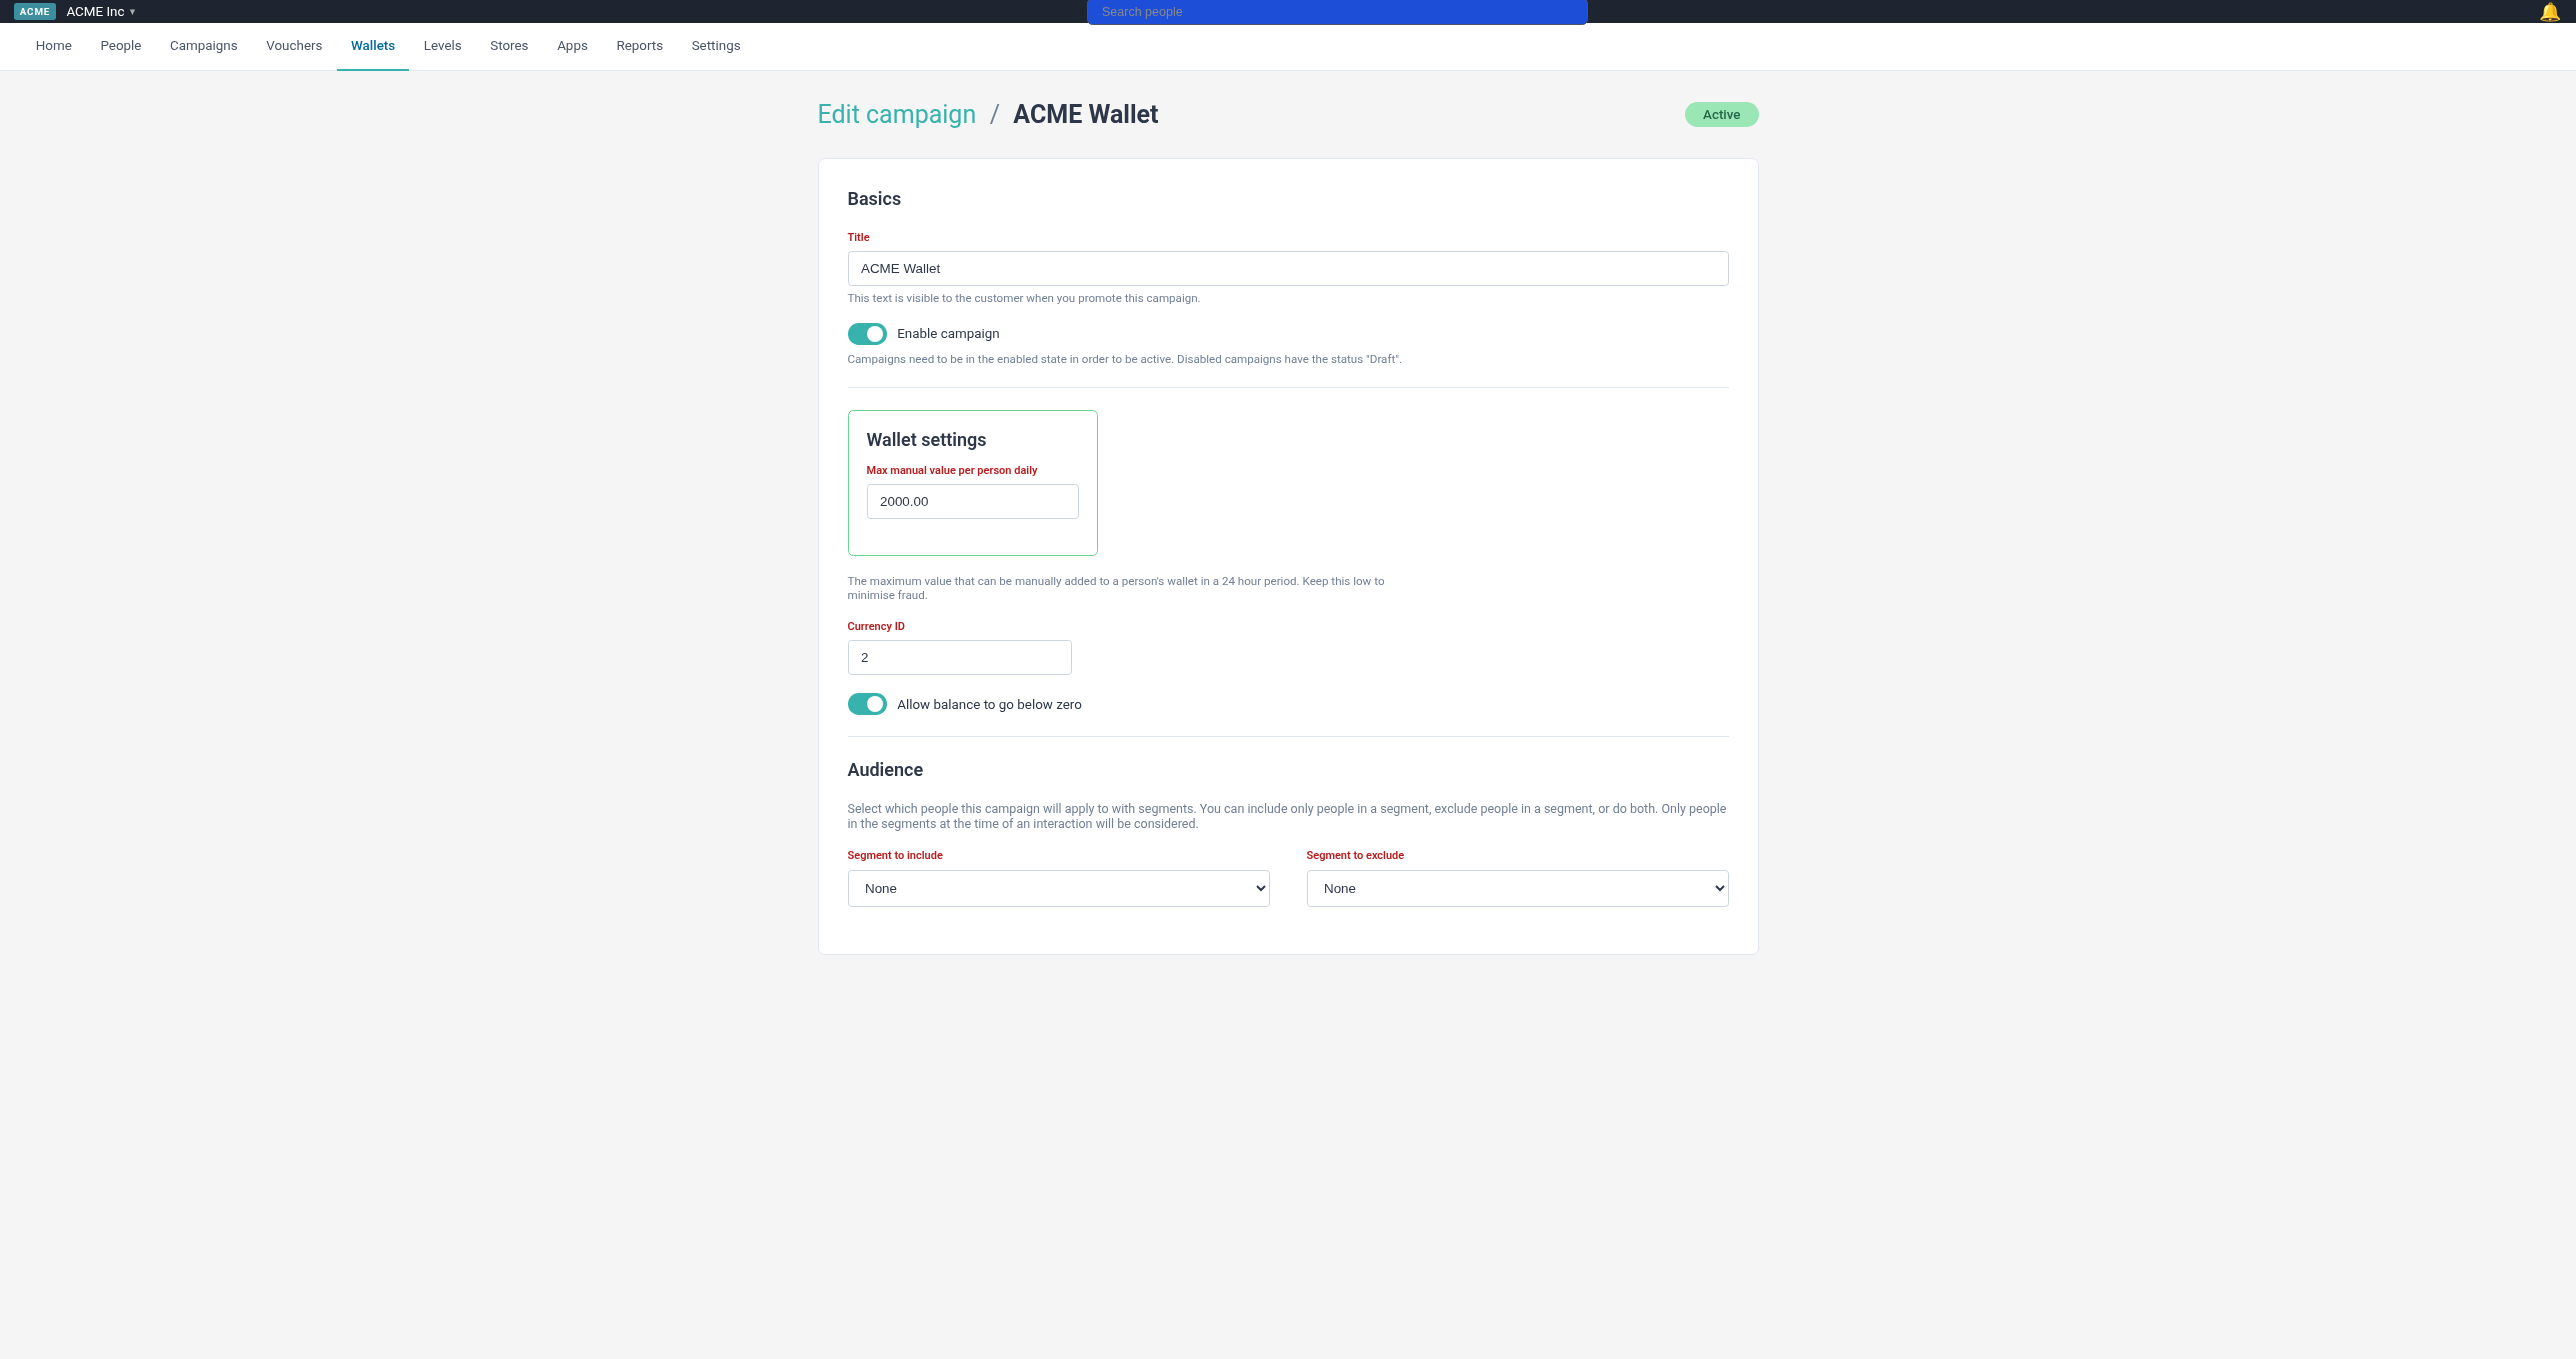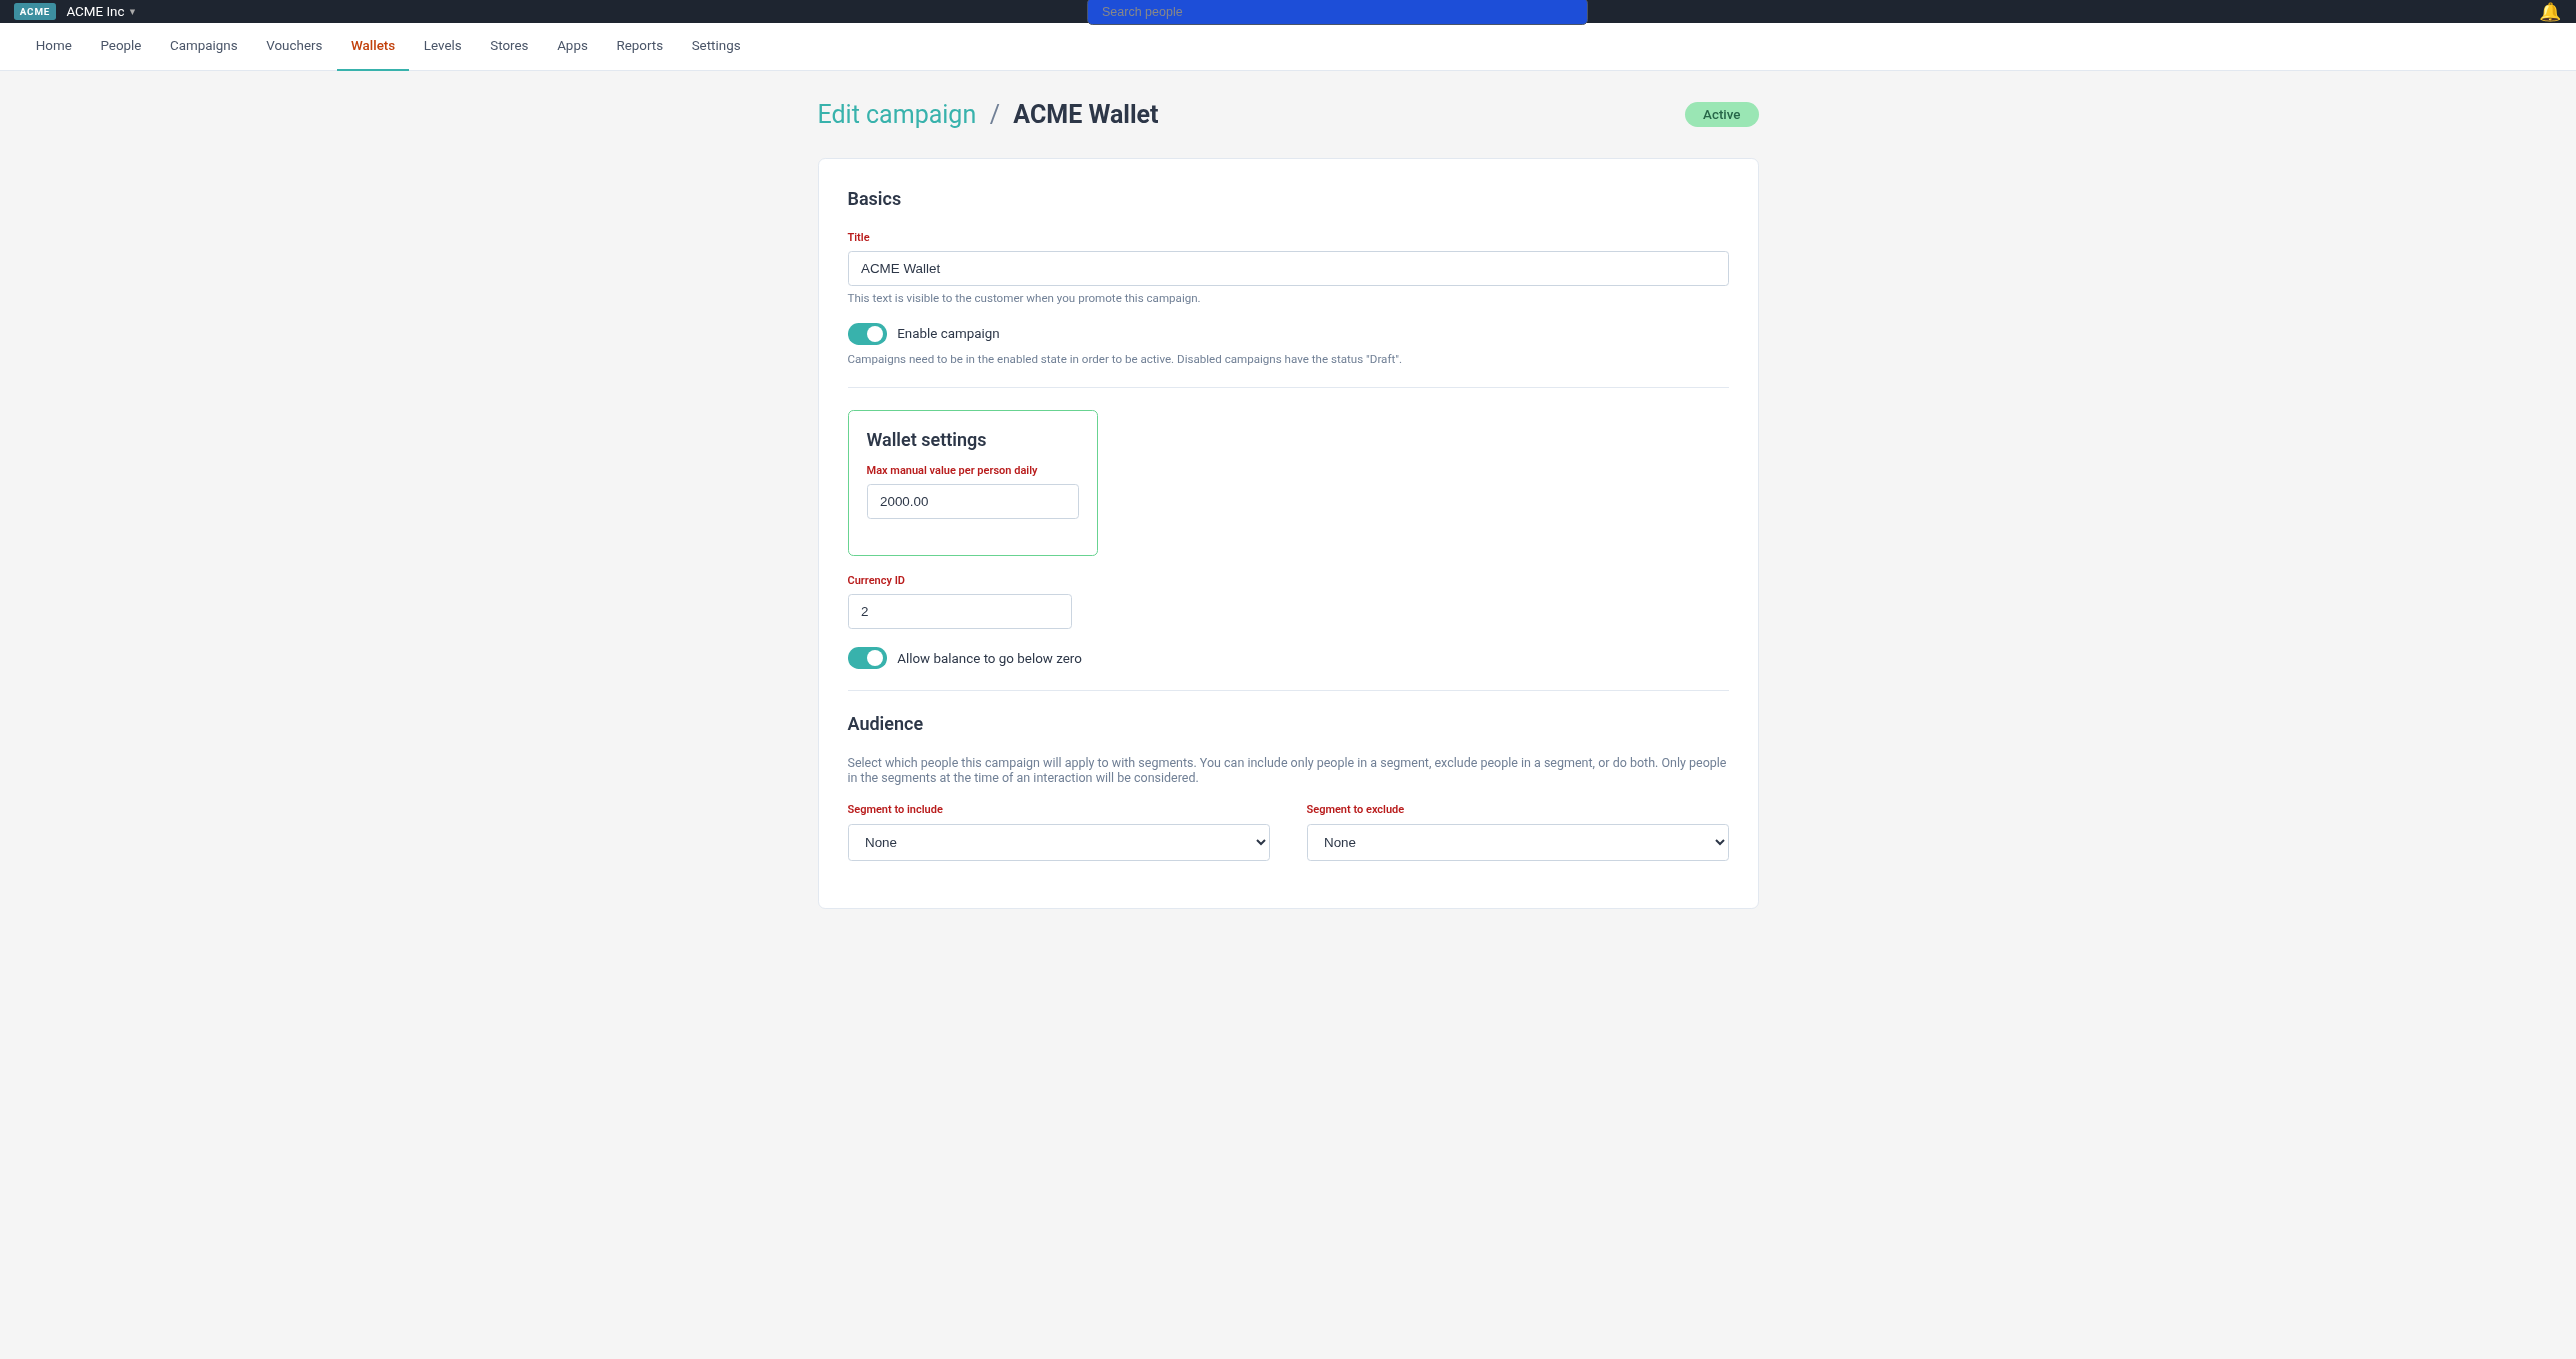--- a/index.html
+++ b/index.html
@@ -69,21 +69,21 @@
       text-decoration: none;
       color: #4a5568;
       font-size: 13.4px;
       padding: 0 14.3px;
       display: flex;
       align-items: center;
       border-bottom: 2.7px solid transparent;
       margin-bottom: -0.9px;
     }
     .navbar a.active {
-      color: #c2410c;
+      color: #0369a1;
       border-bottom-color: #38b2ac;
       font-weight: 500;
     }
 
     
     .page-content {
       max-width: 984px;
       margin: 0 auto;
       padding: 29px 21.5px;
     }
@@ -315,20 +315,21 @@
     
     <div class="wallet-settings-box">
       <div class="section-title">Wallet settings</div>
 
       <div class="field-group">
         <div class="field-label">Max manual value per person daily</div>
         <input type="text" class="field-input" value="2000.00" style="">
       </div>
     </div>
 
+    <div class="field-hint" style="max-width:572px; margin-top:0; margin-bottom:18px;">The maximum value that can be manually added to a person's wallet in a 24 hour period. Keep this low to minimise fraud.</div>
 
     <div class="field-group small-field">
       <div class="field-label">Currency ID</div>
       <input type="text" class="field-input" value="2" style="">
     </div>
 
     <div class="toggle-row" style="margin-top:10.7px;">
       <label class="toggle">
 
         <span class="toggle-slider"></span>

